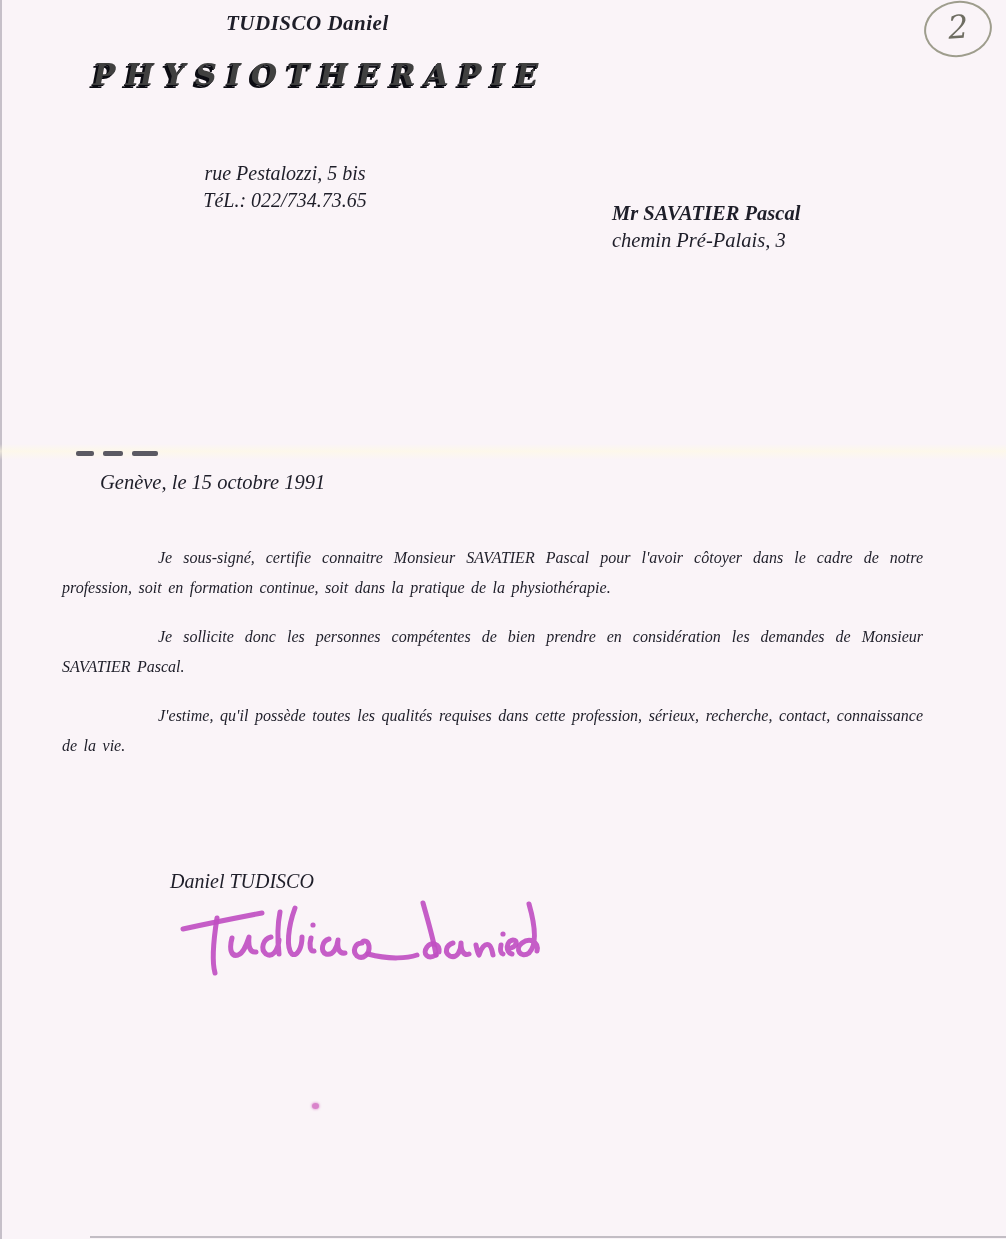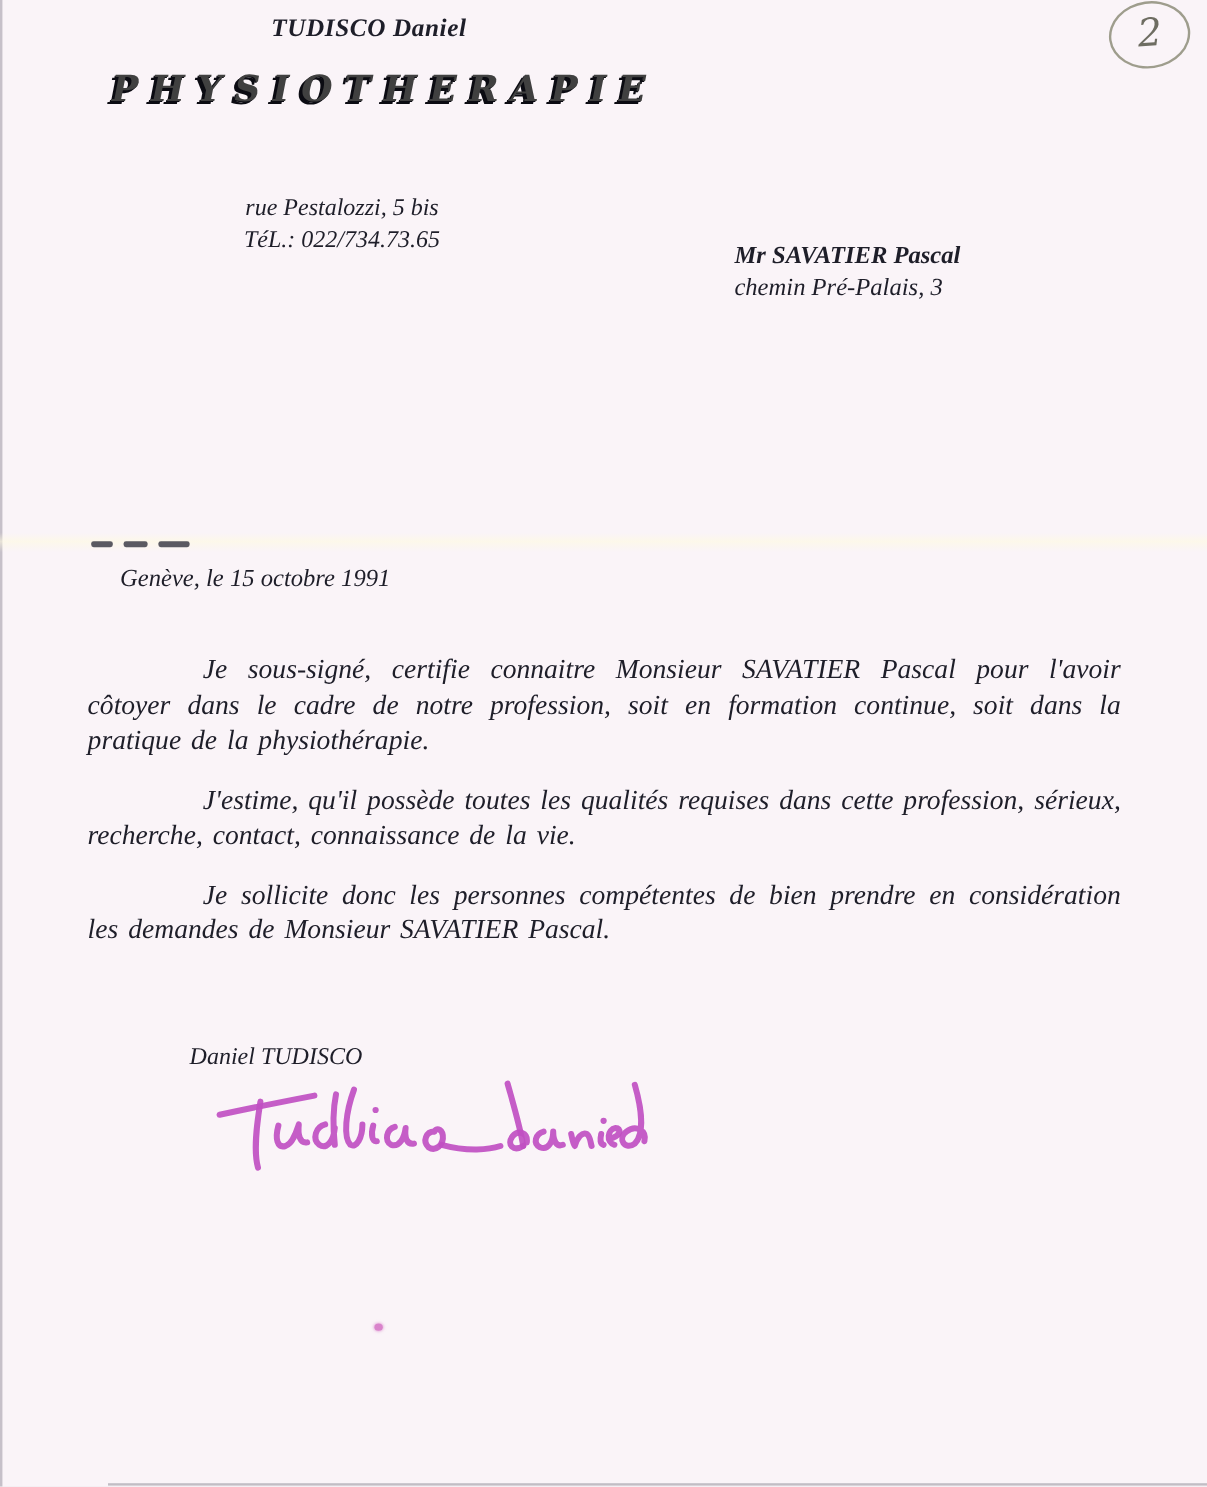--- a/index.html
+++ b/index.html
@@ -69,28 +69,28 @@
   .dashes i{display:block;height:5px;background:#3f3f4a;border-radius:2px;}
   .dashes i:nth-child(1){width:18px;}
   .dashes i:nth-child(2){width:20px;}
   .dashes i:nth-child(3){width:26px;}
   
   .dateline{
     position:absolute;left:100px;top:471px;font-size:20.5px;text-align:right;
   }
   
   .body-text{
-    position:absolute;left:73px;top:543px;width:861px;
-    font-size:23px;line-height:29.5px;text-align:justify;
+    position:absolute;left:62px;top:543px;width:861px;
+    font-size:16px;line-height:29.5px;text-align:justify;
     word-spacing:2.5px;
   }
   .body-text p{margin:0 0 20px 0;text-indent:96px;}
   
   .signer-name{
-    position:absolute;left:158px;top:870px;font-size:20px;
+    position:absolute;left:170px;top:870px;font-size:20px;
   }
   .signature{
     position:absolute;left:176px;top:893px;width:390px;height:92px;
   }
   .signature svg{display:block;width:100%;height:100%;}
   .signature path{
     fill:none;stroke:var(--signature,#c04fc2);
     stroke-width:5;stroke-linecap:round;stroke-linejoin:round;
     opacity:.92;
   }
@@ -128,22 +128,22 @@
   <div class="dashes">
       <i></i>
       <i></i>
       <i></i>
     </div>
 
   <div class="dateline">Genève, le 15 octobre 1991</div>
 
   <div class="body-text">
     <p>Je sous-signé, certifie connaitre Monsieur SAVATIER Pascal pour l'avoir côtoyer dans le cadre de notre profession, soit en formation continue, soit dans la pratique de la physiothérapie.</p>
+    <p>Je sollicite donc les personnes compétentes de bien prendre en considération les demandes de Monsieur SAVATIER Pascal.</p>
     <p>J'estime, qu'il possède toutes les qualités requises dans cette profession, sérieux, recherche, contact, connaissance de la vie.</p>
-    <p>Je sollicite donc les personnes compétentes de bien prendre en considération les demandes de Monsieur SAVATIER Pascal.</p>
   </div>
 
   <div class="signer-name">Daniel TUDISCO</div>
 
   <div class="signature" role="img" aria-label="Tudisco Daniel">
     <svg viewBox="0 0 390 92" xmlns="http://www.w3.org/2000/svg">
 
       <path d="M 7,36 C 30,31 60,25 86,20"></path>
 
       <path d="M 41,25 C 38,44 35,66 39,80"></path>

